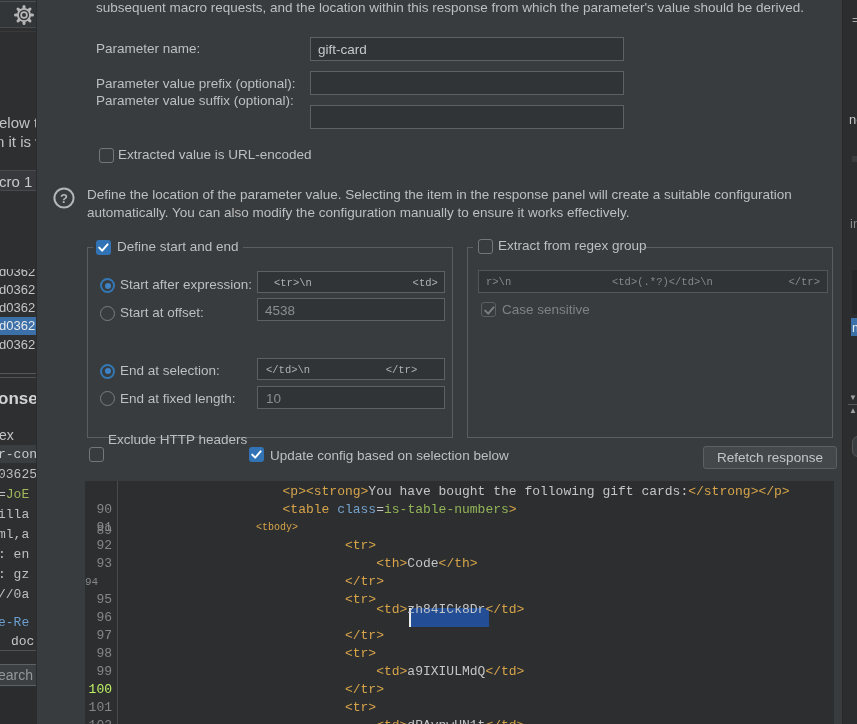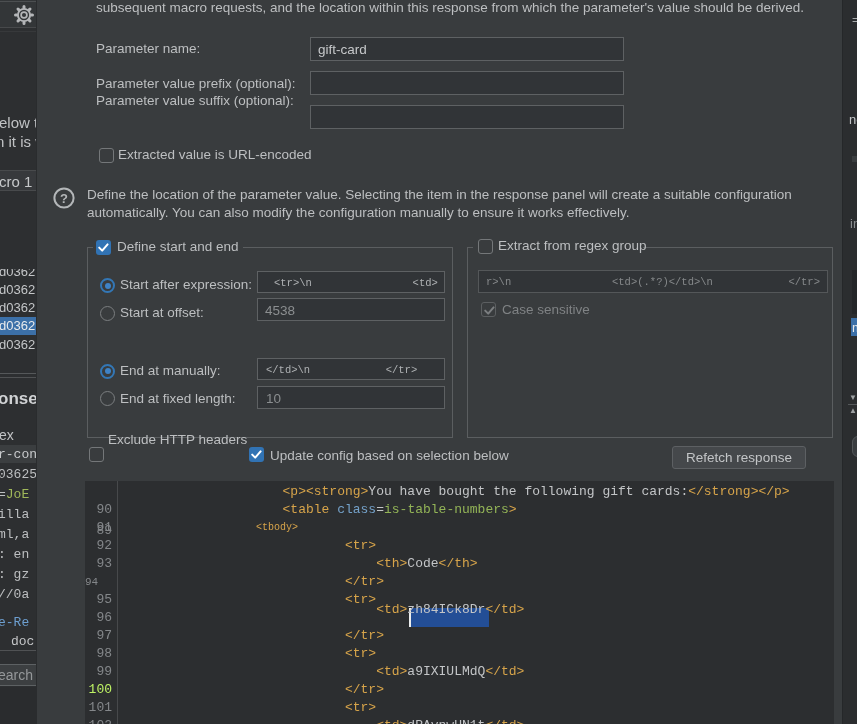--- a/index.html
+++ b/index.html
@@ -104,21 +104,21 @@
 <div class="abs" style="left:104.5px;top:282.5px;width:6px;height:6px;border-radius:50%;background:#3f83c6;"></div>
 <div class="abs lbl" style="left:120px;top:277px;">Start after expression:</div>
 <div class="abs field" style="left:257px;top:271px;width:188px;height:22px;"></div>
 <div class="abs ftext" style="left:274px;top:277px;">&lt;tr&gt;\n                &lt;td&gt;</div>
 <div class="abs" style="left:100px;top:306px;width:15px;height:15px;border-radius:50%;border:1.5px solid #7b7e80;"></div>
 <div class="abs lbl" style="left:120px;top:305px;">Start at offset:</div>
 <div class="abs field" style="left:257px;top:298px;width:188px;height:23px;"></div>
 <div class="abs lbl gray" style="left:265px;top:303px;">4538</div>
 <div class="abs" style="left:100px;top:363.5px;width:15px;height:15px;border-radius:50%;border:2.5px solid #3377b6;"></div>
 <div class="abs" style="left:104.5px;top:368px;width:6px;height:6px;border-radius:50%;background:#3f83c6;"></div>
-<div class="abs lbl" style="left:120px;top:363px;">End at manually:</div>
+<div class="abs lbl" style="left:120px;top:363px;">End at selection:</div>
 <div class="abs field" style="left:257px;top:358px;width:188px;height:22px;"></div>
 <div class="abs ftext" style="left:266px;top:364px;">&lt;/td&gt;\n            &lt;/tr&gt;</div>
 <div class="abs" style="left:100px;top:390.5px;width:15px;height:15px;border-radius:50%;border:1.5px solid #7b7e80;"></div>
 <div class="abs lbl" style="left:120px;top:391px;">End at fixed length:</div>
 <div class="abs field" style="left:257px;top:386px;width:188px;height:23px;"></div>
 <div class="abs lbl gray" style="left:266px;top:391px;">10</div>
 <div class="abs groupbox" style="left:467px;top:247px;width:366px;height:191px;"></div>
 <div class="abs" style="left:473px;top:239px;width:170px;height:17px;background:#393c3e;"></div>
 <div class="abs cb" style="left:478px;top:239px;"></div>
 <div class="abs lbl" style="left:498px;top:238px;">Extract from regex group</div>
@@ -131,21 +131,21 @@
   </div>
 <div class="abs lbl" style="left:502px;top:302px;color:#7f8284;">Case sensitive</div>
 <div class="abs cb" style="left:89px;top:447px;"></div>
 <div class="abs lbl" style="left:108px;top:432px;">Exclude HTTP headers</div>
 <div class="abs cbc" style="left:249px;top:447px;">
     <svg width="15" height="15" viewBox="0 0 15 15">
       <path d="M3.2 7.6 L6.2 10.6 L11.6 4.4" fill="none" stroke="#ffffff" stroke-width="2" stroke-linecap="round" stroke-linejoin="round"></path>
     </svg>
   </div>
 <div class="abs lbl" style="left:270px;top:448px;">Update config based on selection below</div>
-<div class="abs" style="left:672px;top:446px;width:134px;height:23px;background:#45484b;border:1px solid #5d6063;border-radius:3px;text-align:center;font-size:13.5px;color:#c3c5c7;line-height:21px;">Refetch response</div>
+<div class="abs" style="left:703px;top:446px;width:134px;height:23px;background:#45484b;border:1px solid #5d6063;border-radius:3px;text-align:center;font-size:13.5px;color:#c3c5c7;line-height:21px;">Refetch response</div>
 <div class="abs" style="left:85px;top:481px;width:749px;height:243px;background:#2c2e30;overflow:hidden;">
 <div class="abs" style="left:32px;top:0;width:1px;height:243px;background:#47494b;"></div>
 <div class="abs" style="left:325px;top:127px;width:79px;height:19px;background:#234e96;"></div>
 <div class="abs" style="left:324px;top:127px;width:2px;height:19px;background:#eceeee;"></div>
 <div class="abs mono" style="left:0;top:2px;width:27px;text-align:right;font-size:13px;line-height:18px;color:#84878a;margin-top:39px;">89</div>
 <div class="abs mono" style="left:41.5px;top:2px;font-size:13px;line-height:18px;">                    <span style="color:#d7a44a">&lt;p&gt;&lt;strong&gt;</span><span style="color:#c3c5c7">You have bought the following gift cards:</span><span style="color:#d7a44a">&lt;/strong&gt;&lt;/p&gt;</span></div>
 <div class="abs mono" style="left:0;top:20px;width:27px;text-align:right;font-size:13px;line-height:18px;color:#84878a;">90</div>
 <div class="abs mono" style="left:41.5px;top:20px;font-size:13px;line-height:18px;">                    <span style="color:#d7a44a">&lt;table</span><span style="color:#c3c5c7"> </span><span style="color:#74a1c9">class</span><span style="color:#c3c5c7">=</span><span style="color:#93b457">is-table-numbers</span><span style="color:#d7a44a">&gt;</span></div>
 <div class="abs mono" style="left:0;top:38px;width:27px;text-align:right;font-size:13px;line-height:18px;color:#84878a;">91</div>
 <div class="abs mono" style="left:27px;top:38px;font-size:10px;line-height:18px;">                        <span style="color:#d7a44a">&lt;tbody&gt;</span></div>

